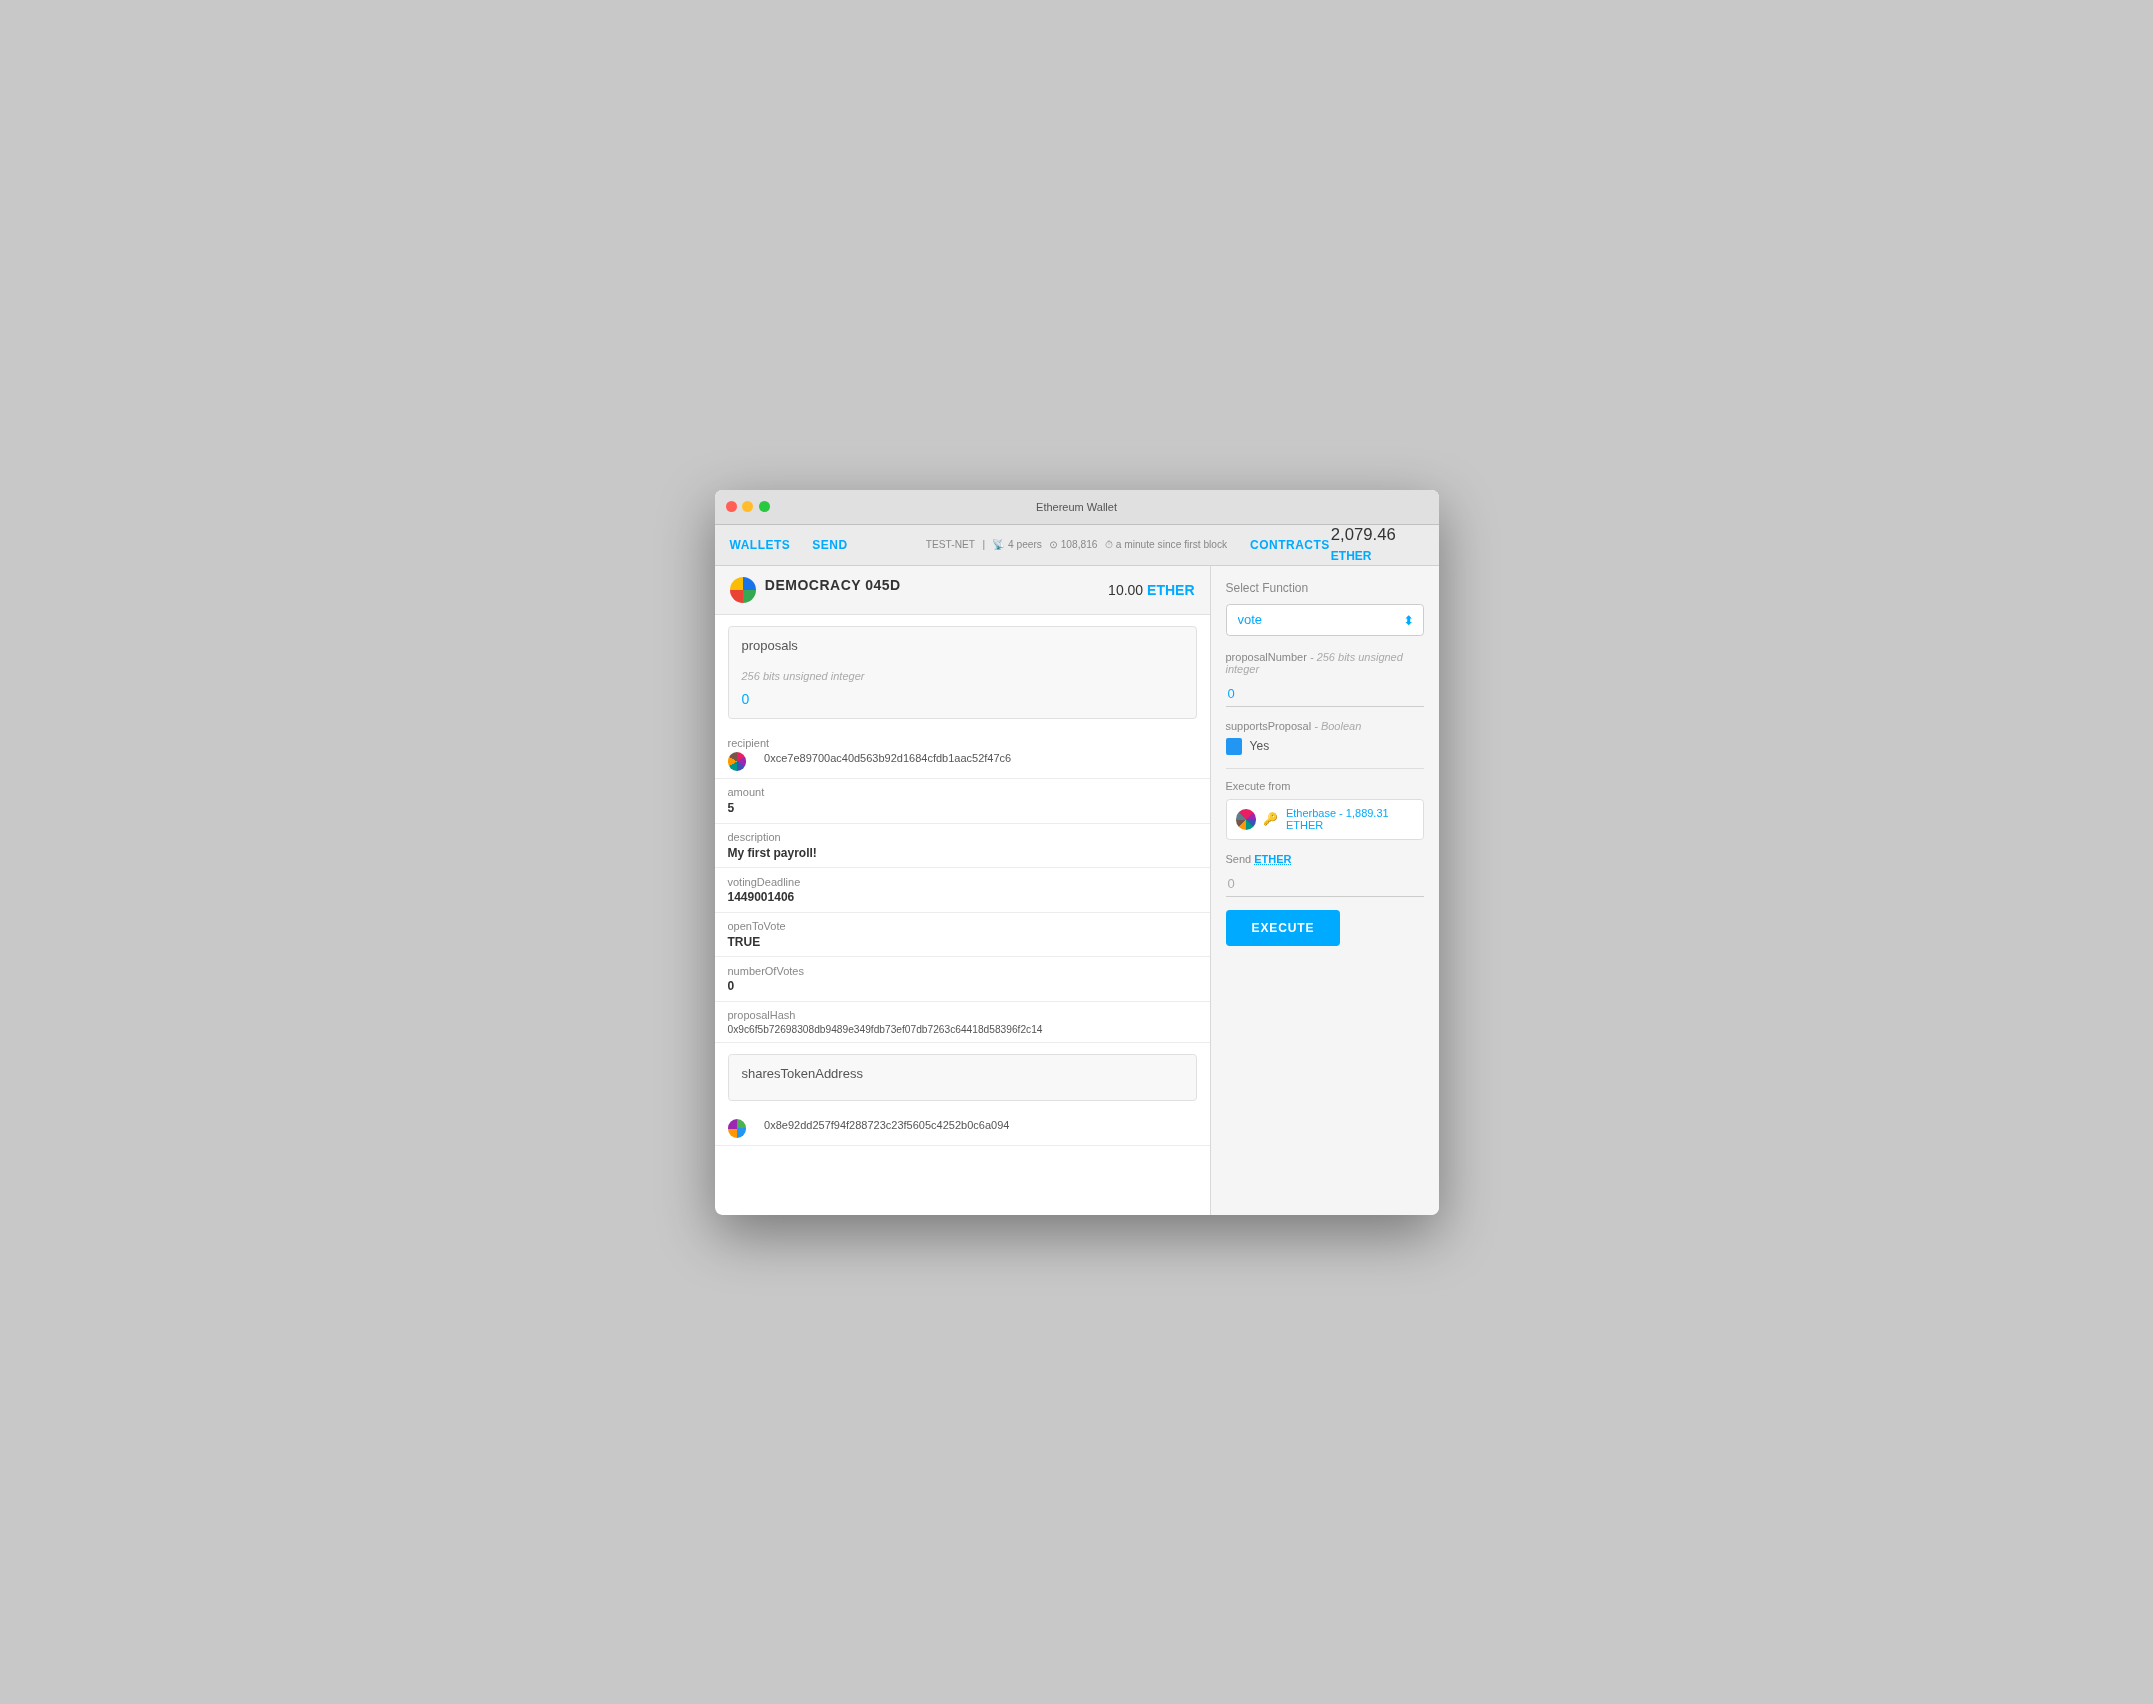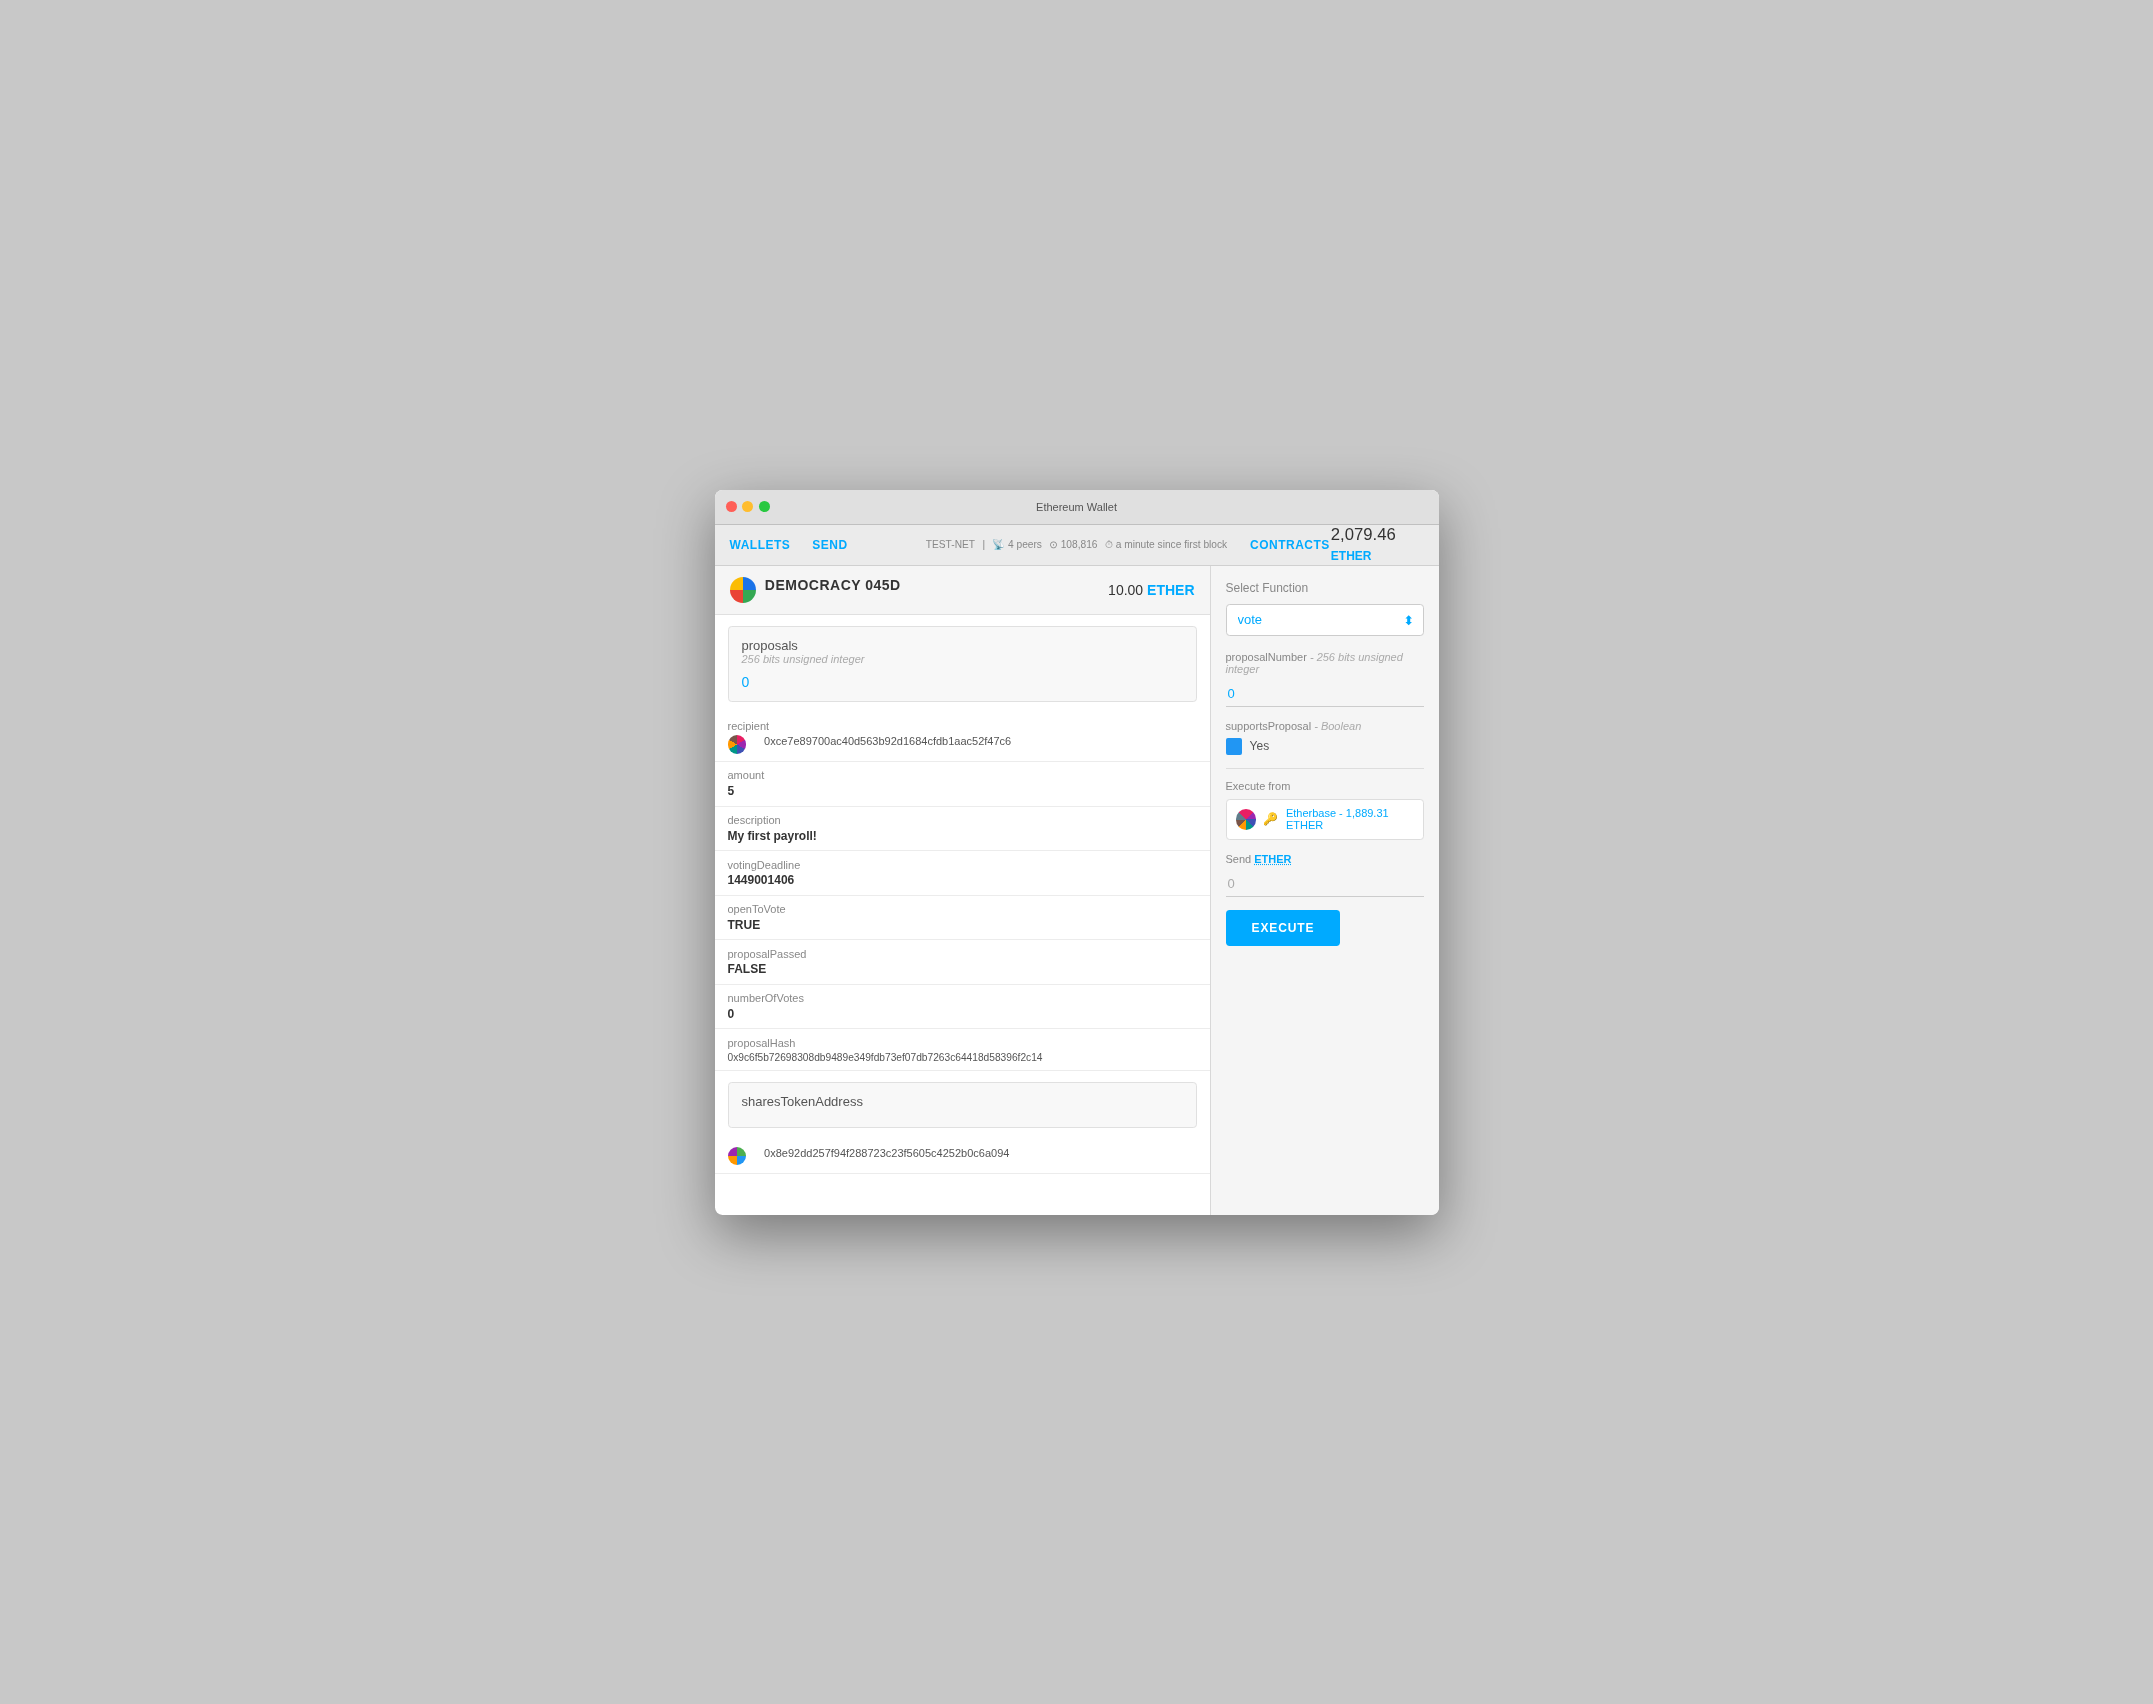--- a/index.html
+++ b/index.html
@@ -149,21 +149,21 @@
     .section-box {
       margin: 11px 13px;
       background: #f8f8f8;
       border: 0.9px solid #e0e0e0;
       border-radius: 3.7px;
       padding: 11px 13px;
     }
     .section-title {
       font-size: 13px;
       color: #555;
-      margin-bottom: 0;
+      margin-bottom: 17px;
     }
     .section-subtitle {
       font-size: 11px;
       color: #aaa;
       font-style: italic;
       margin-bottom: 9.3px;
     }
     .section-value {
       font-size: 14px;
       color: #00aaff;
@@ -455,24 +455,20 @@
       <div class="field-group">
         <div class="field-label">votingDeadline</div>
         <div class="field-value">1449001406</div>
       </div>
 
       <div class="field-group">
         <div class="field-label">openToVote</div>
         <div class="field-value">TRUE</div>
       </div>
 
-      <div class="field-group">
-        <div class="field-label">proposalPassed</div>
-        <div class="field-value">FALSE</div>
-      </div>
 
       <div class="field-group">
         <div class="field-label">numberOfVotes</div>
         <div class="field-value">0</div>
       </div>
 
       <div class="field-group">
         <div class="field-label">proposalHash</div>
         <div class="field-value" style="font-weight:400;font-size:10.2px;color:#555;">0x9c6f5b72698308db9489e349fdb73ef07db7263c64418d58396f2c14</div>
       </div>

